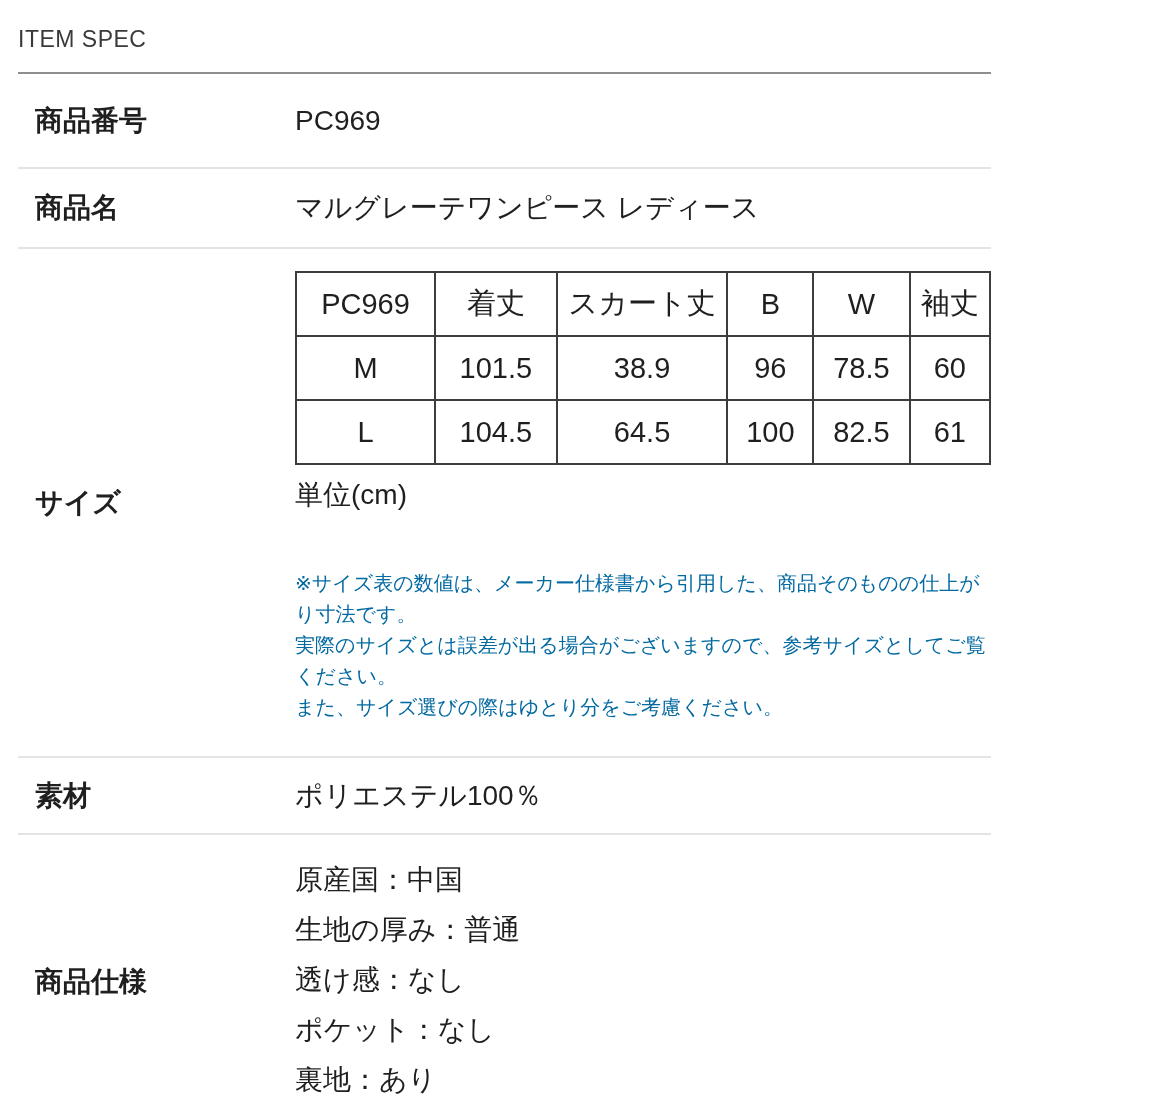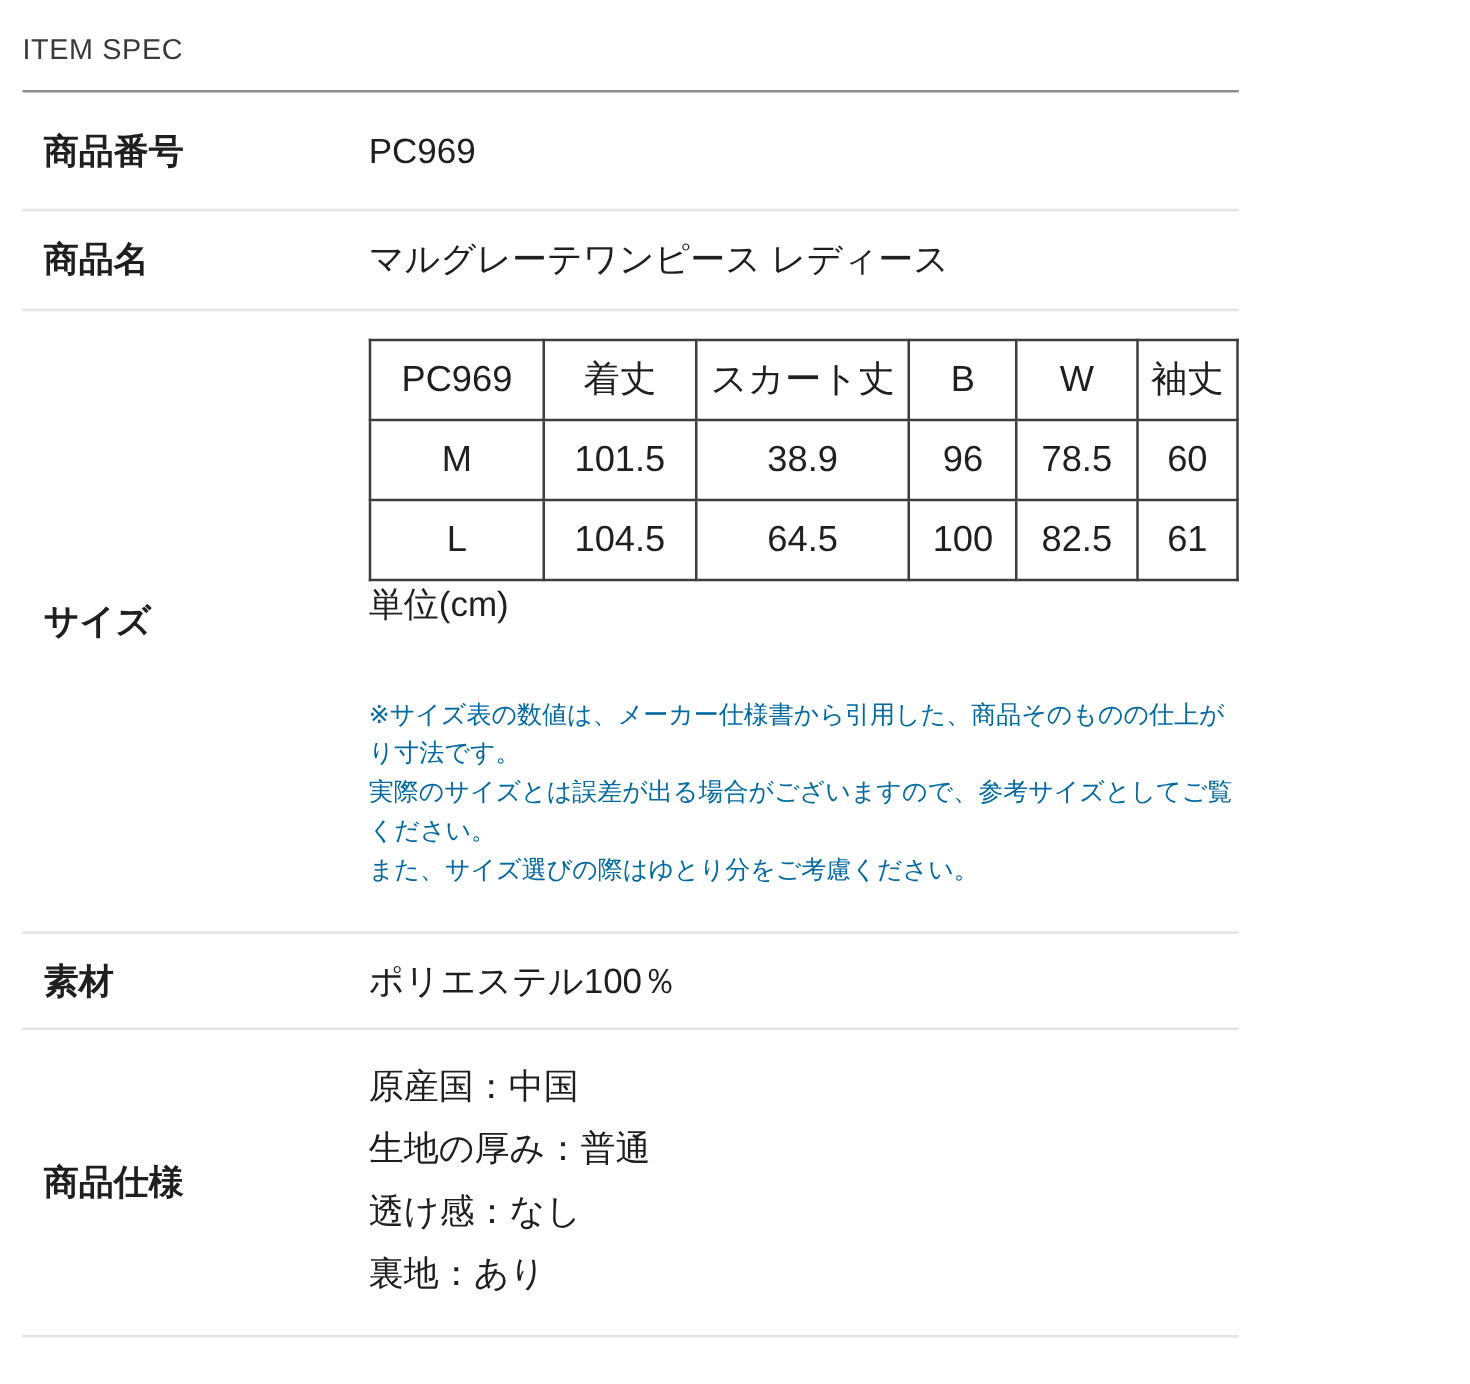--- a/index.html
+++ b/index.html
@@ -64,21 +64,21 @@
   }
   .col-code   { width: 158px; }
   .col-length { width: 140px; }
   .col-skirt  { width: 223px; }
   .col-b      { width: 98px;  }
   .col-w      { width: 110px; }
   .col-sleeve { width: 98px;  }
 
   .unit-label {
     font-size: 28px;
-    margin-top: 0;
+    margin-top: 11px;
   }
   .size-note {
     margin-top: 54px;
     font-size: 20px;
     line-height: 31px;
     color: #0369a1;
   }
 
   .row-spec-details { align-items: center; }
   .row-spec-details .spec-value {
@@ -161,18 +161,19 @@
       <div class="spec-label">素材</div>
       <div class="spec-value">ポリエステル100％</div>
     </div>
 
     <div class="spec-row row-spec-details">
       <div class="spec-label">商品仕様</div>
       <div class="spec-value">
         <div>原産国：中国</div>
         <div>生地の厚み：普通</div>
         <div>透け感：なし</div>
+        <div>ポケット：なし</div>
         <div>裏地：あり</div>
       </div>
     </div>
 
   </div>
 </div>
 
 </body></html>

